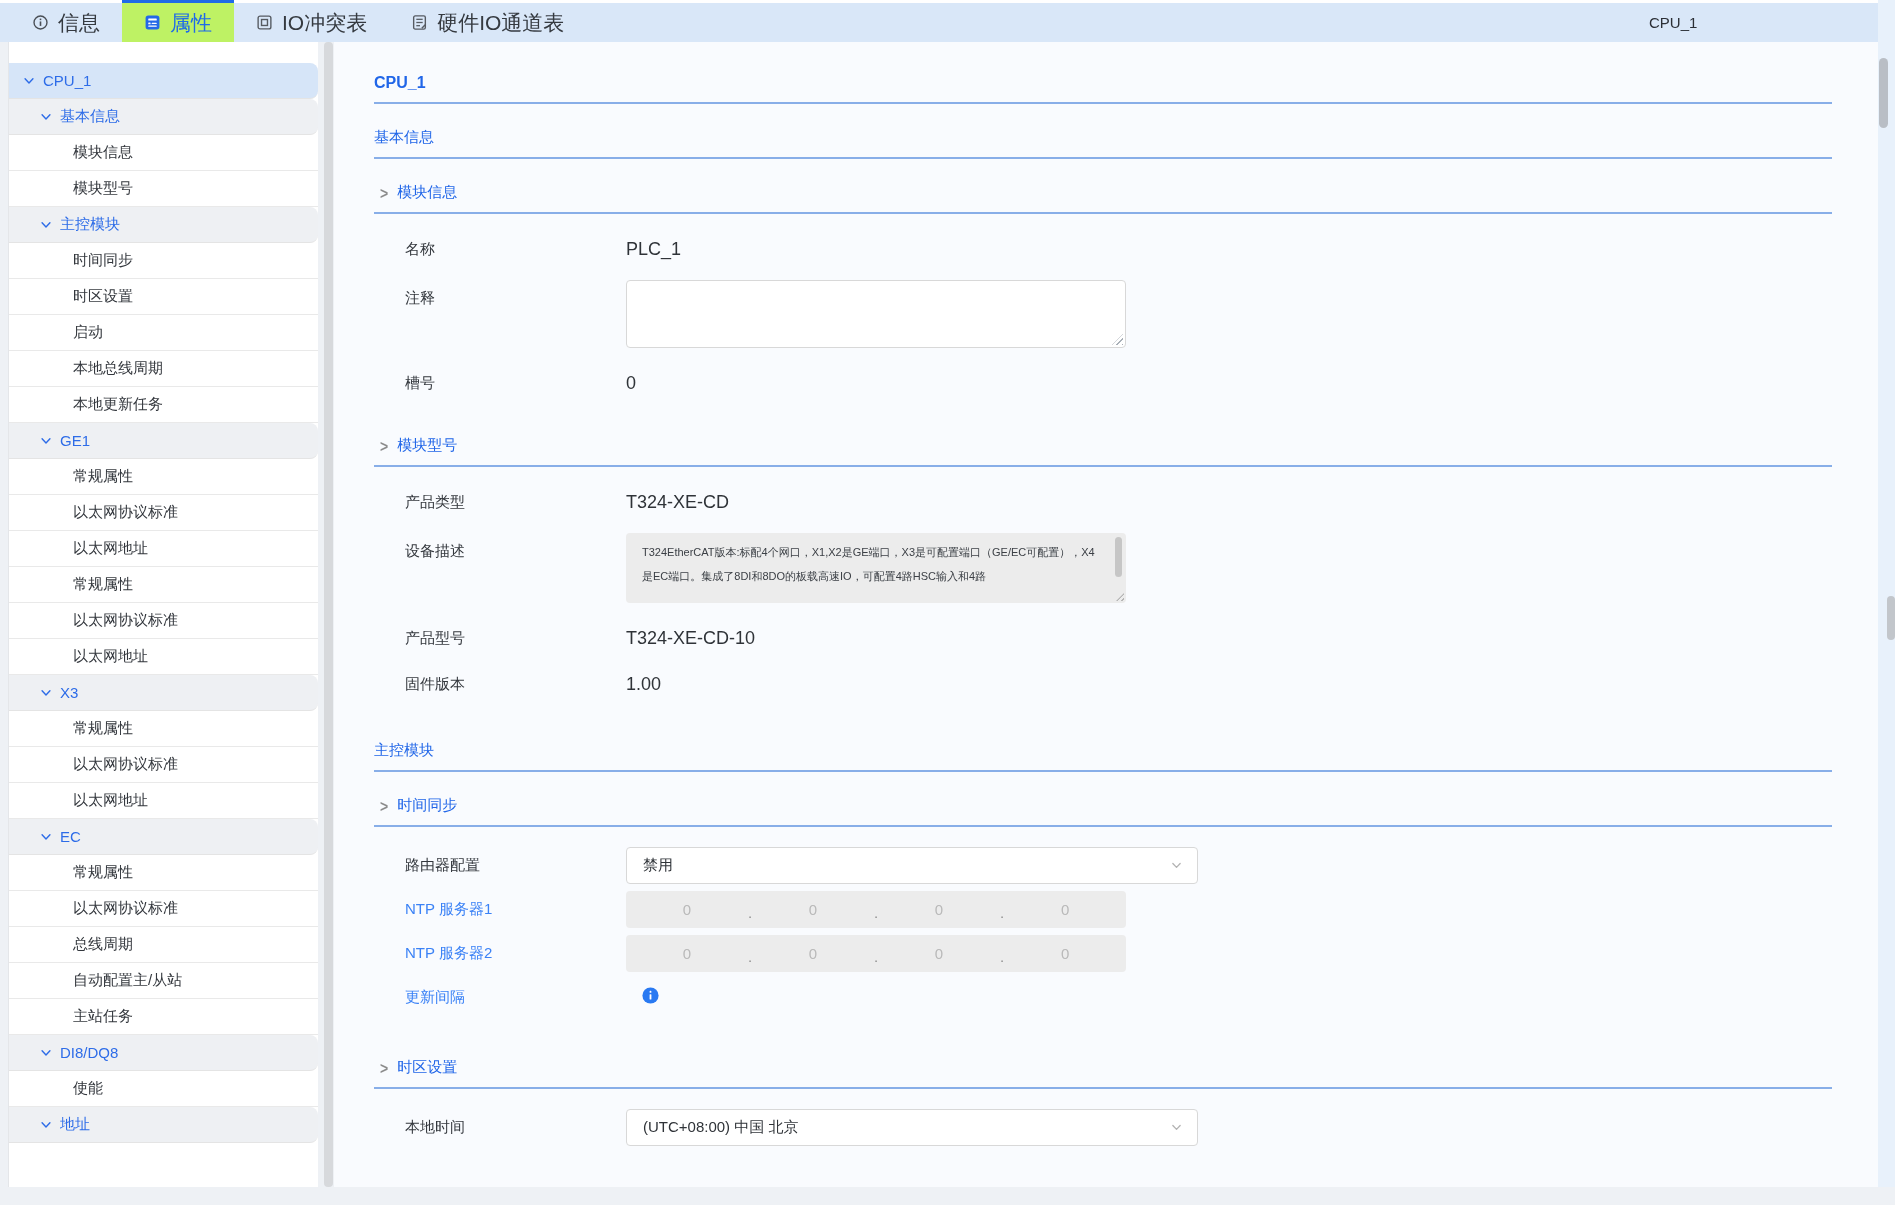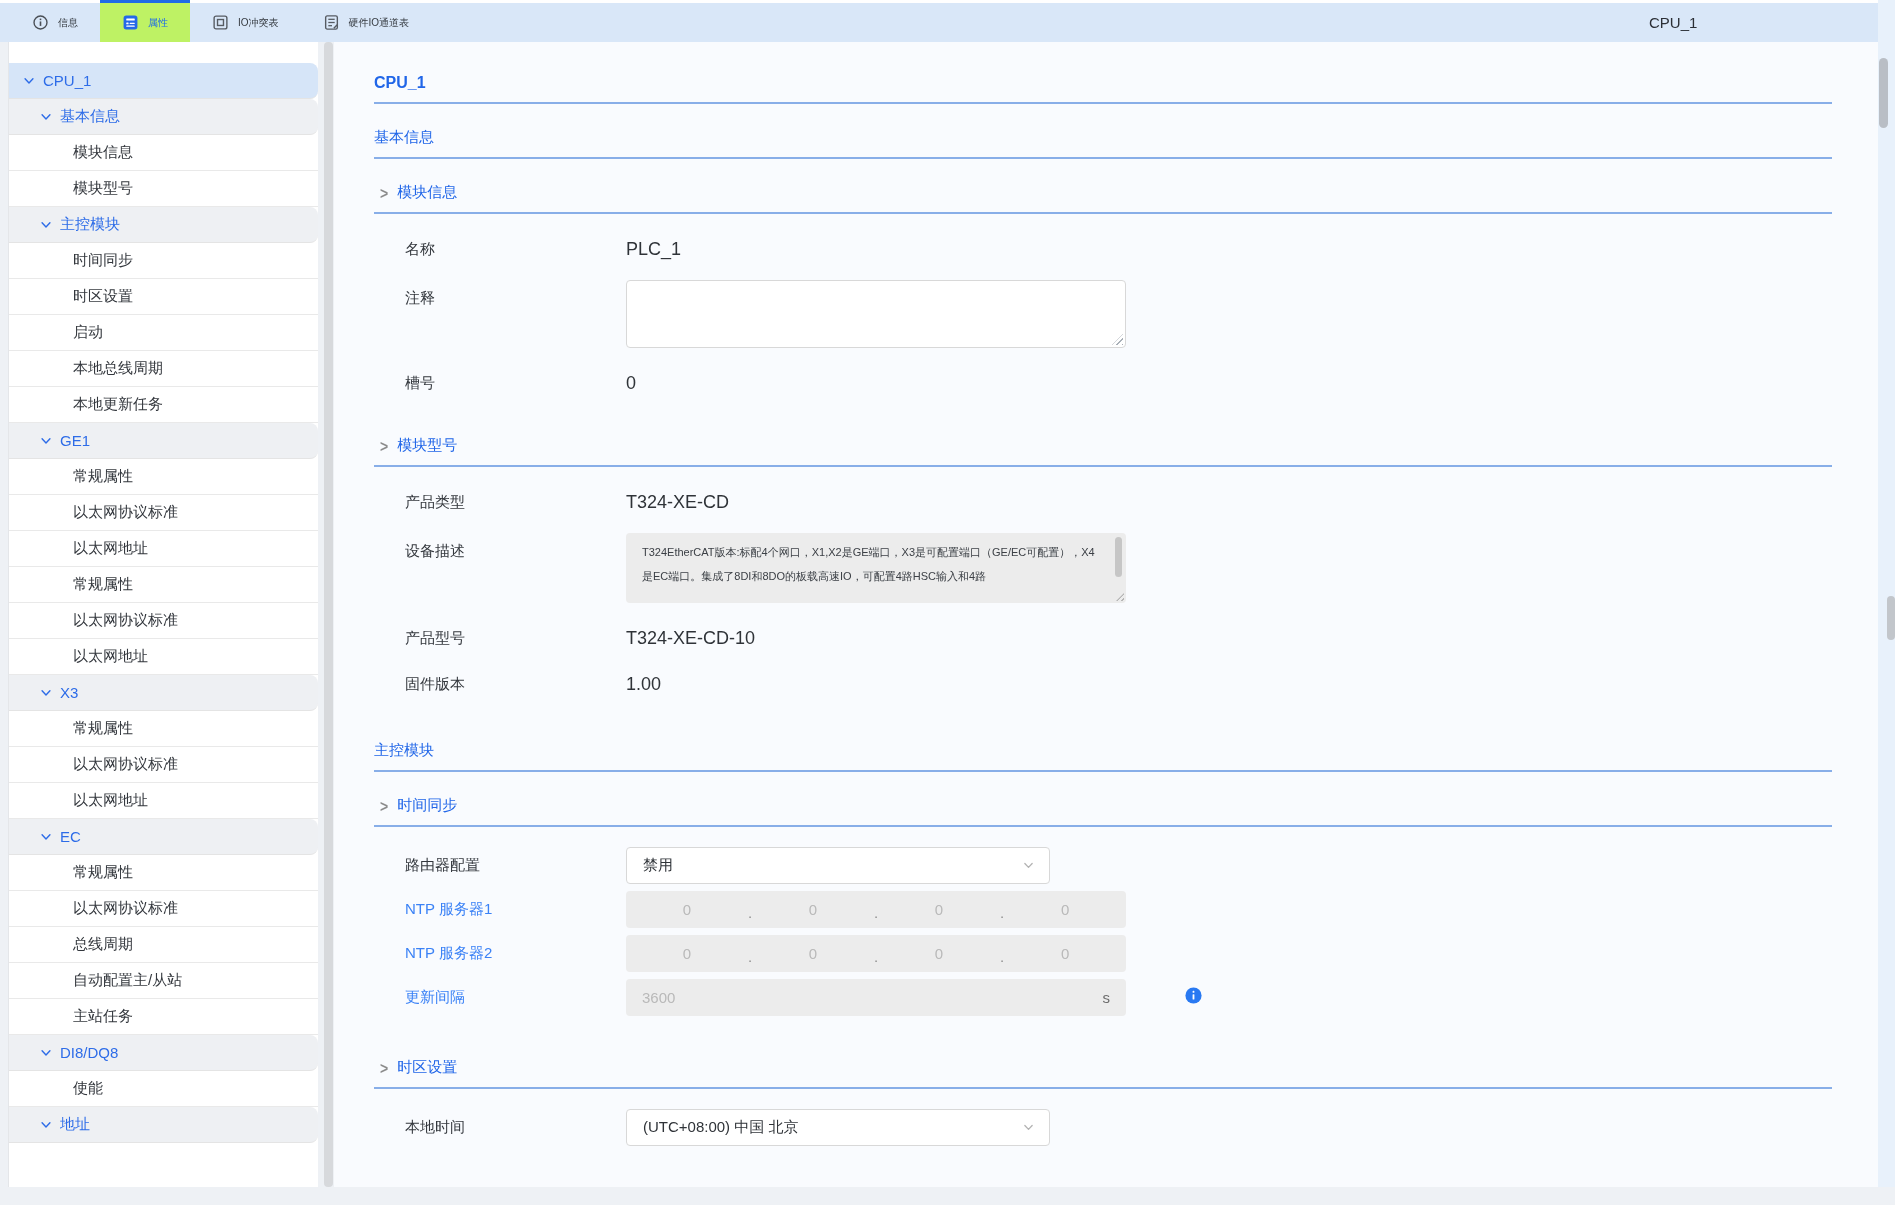--- a/index.html
+++ b/index.html
@@ -5,21 +5,21 @@
   * { margin:0; padding:0; box-sizing:border-box; }
   html,body { width:1895px; height:1205px; overflow:hidden;
     font-family:"Liberation Sans","DejaVu Sans",sans-serif; background:#eef1f5; }
   .stage { position:relative; width:1895px; height:1205px; }
 
   
   .tab-bar { position:absolute; left:0; top:0; width:1895px; height:42px;
     background:#d9e7f8; border-top:3px solid #ffffff; display:flex; align-items:flex-start; }
   .tabs { display:flex; height:39px; margin-left:10px; }
   .tab { display:flex; align-items:center; gap:9px; padding:0 22px; height:39px;
-    font-size:10px; color:#353a40; cursor:pointer; }
+    font-size:21px; color:#353a40; cursor:pointer; }
   .tab.active { background:#bef264; color:#1f6be8; height:42px; margin-top:-3px;
     border-top:3px solid #1f6be8; }
   .tab .ticon { display:flex; width:17px; height:17px; }
   .context-label { position:absolute; left:1649px; top:0; height:39px; display:flex;
     align-items:center; font-size:15px; color:#2b2f36; }
 
   
   .sidebar { position:absolute; left:8px; top:42px; width:310px; height:1145px;
     background:#ffffff; border-left:1px solid #e4e6e9; padding-top:21px; overflow:hidden; }
   .srow { position:relative; height:36px; display:flex; align-items:center;
@@ -68,21 +68,21 @@
 
   .desc-box { width:500px; height:70px; background:#ececec; border-radius:4px;
     position:relative; overflow:hidden; padding:7px 26px 0 16px; font-size:11px;
     line-height:24px; color:#3c4046; }
   .desc-thumb { position:absolute; right:4px; top:4px; width:7px; height:40px;
     background:#c6c6c6; border-radius:4px; }
   .desc-grip { position:absolute; right:2px; bottom:2px; width:8px; height:8px;
     background:repeating-linear-gradient(135deg, transparent 0 2px, #b5b5b5 2px 3.5px);
     clip-path:polygon(100% 0, 100% 100%, 0 100%); }
 
-  .select-box { width:424px; height:37px; background:#ffffff; border:1px solid #d8d8d8;
+  .select-box { width:572px; height:37px; background:#ffffff; border:1px solid #d8d8d8;
     border-radius:4px; display:flex; align-items:center; cursor:pointer; }
   .select-box .sval { padding-left:16px; font-size:15px; color:#2f3338; }
   .select-box .schev { margin-left:auto; padding-right:14px; display:flex; }
 
   .ip-box { width:500px; height:37px; background:#ececec; border-radius:4px;
     display:flex; align-items:center; }
   .ip-box .octet { flex:1; text-align:center; font-size:15px; color:#b9b9b9; }
   .ip-box .dot { color:#8f8f8f; font-size:15px; transform:translateY(3px); }
 
   .suffix-box { width:500px; height:37px; background:#ececec; border-radius:4px;
@@ -378,24 +378,20 @@
             <span class="dot">.</span>
             <span class="octet">0</span>
             <span class="dot">.</span>
             <span class="octet">0</span>
             <span class="dot">.</span>
             <span class="octet">0</span>
           </div>
         </div>
         <div class="field-row disabled tight">
           <div class="flabel">更新间隔</div>
-          <div class="ctrl suffix-box">
-            <span class="ival">3600</span>
-            <span class="isuffix">s</span>
-          </div>
           <div class="after-ctrl">
             <span><svg width="17" height="17" viewBox="0 0 16 16">
                 <circle cx="8" cy="8" r="7.6" fill="#2979f2"></circle>
                 <rect x="7.15" y="6.8" width="1.7" height="5" rx="0.6" fill="#fff"></rect>
                 <rect x="7.15" y="3.6" width="1.7" height="1.9" rx="0.6" fill="#fff"></rect>
               </svg></span>
           </div>
         </div>
         <div class="sub-header after-fields">
           <span class="shchev">&gt;</span>

